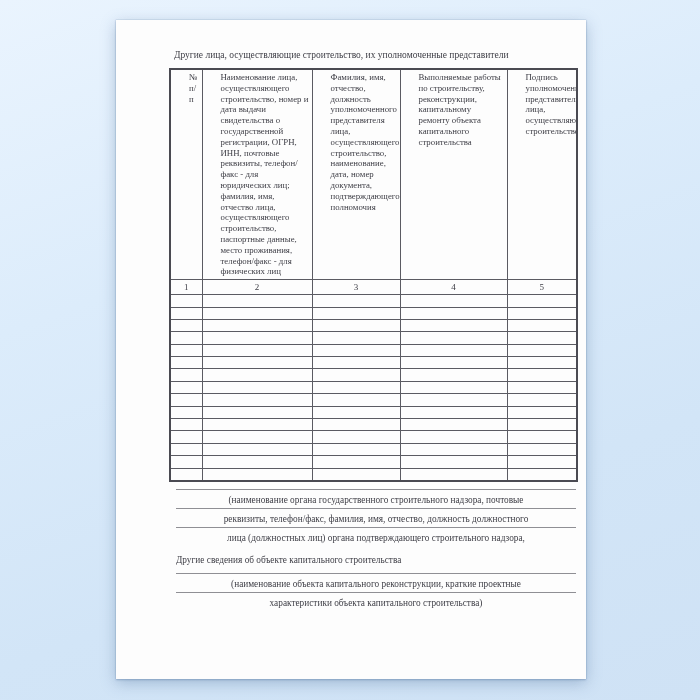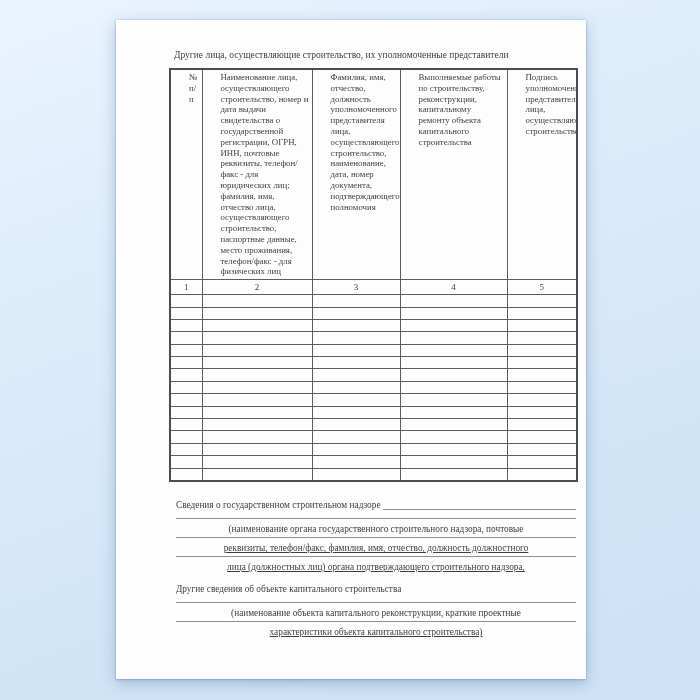--- a/index.html
+++ b/index.html
@@ -94,21 +94,20 @@
   .cap-row {
     border-top: 1px solid #8f8f94;
     margin-top: 7px;
     padding-top: 4px;
     height: 14px;
     text-align: center;
     font-size: 9.3px;
   }
   .cap-row + .cap-row {
     margin-top: 0;
-    text-decoration: underline;
   }
   .plain-label {
     margin-top: 8px;
     margin-bottom: 6px;
     text-align: left;
   }
 </style>
 </head>
 <body>
 
@@ -245,24 +244,20 @@
             <td></td>
             <td></td>
             <td></td>
             <td></td>
           </tr>
         </tbody>
     </table>
 
     <div class="lower">
 
-      <div class="field-row">
-        <span class="lbl">Сведения о государственном строительном надзоре</span>
-        <span class="fill"></span>
-      </div>
 
       <div class="cap-row">(наименование органа государственного строительного надзора, почтовые</div>
       <div class="cap-row">реквизиты, телефон/факс, фамилия, имя, отчество, должность должностного</div>
       <div class="cap-row">лица (должностных лиц) органа подтверждающего строительного надзора,</div>
 
       <div class="plain-label">Другие сведения об объекте капитального строительства</div>
 
       <div class="cap-row">(наименование объекта капитального реконструкции, краткие проектные</div>
       <div class="cap-row">характеристики объекта капитального строительства)</div>
 

